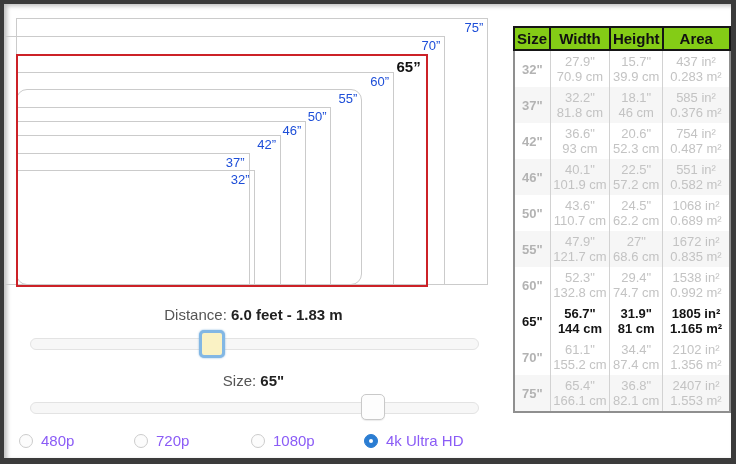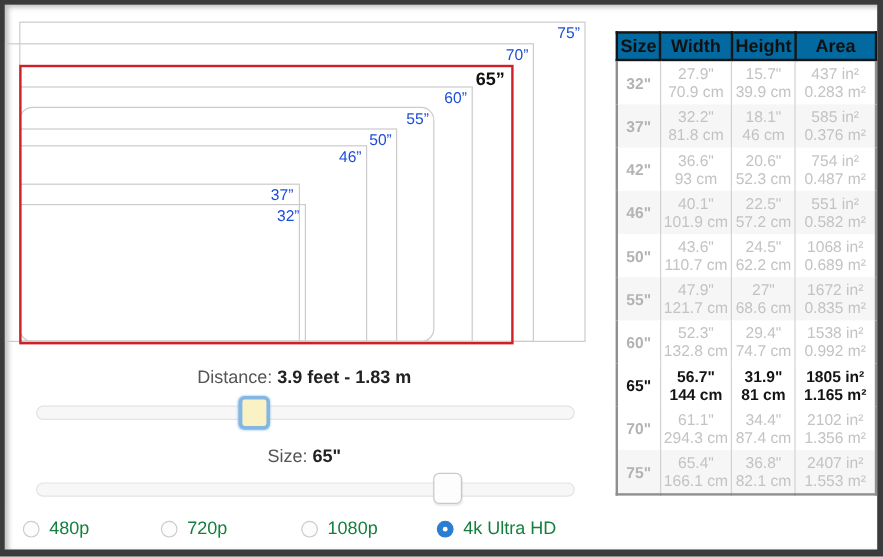--- a/index.html
+++ b/index.html
@@ -33,40 +33,40 @@
     width:20px;height:22px;background:#faf2c4;
     border:3px solid #82b7e4;box-shadow:0 0 2px rgba(100,160,215,.8);
   }
   .handle-plain{
     width:22px;height:24px;background:#fdfdfd;border:1px solid #c9c9c9;
     box-shadow:0 1px 1px rgba(0,0,0,.08);
   }
   
   .radio-item{
     position:absolute;top:428px;display:flex;align-items:center;gap:8px;
-    font-size:15px;color:#15803d;cursor:default;
+    font-size:15px;color:#8b5cf6;cursor:default;
   }
   .radio-circle{
     width:14px;height:14px;border-radius:50%;
     border:1px solid #ccc;background:#fcfcfc;box-sizing:border-box;position:relative;
   }
   .radio-item.selected .radio-circle{background:#2b7dd2;border-color:#2b7dd2;}
   .radio-item.selected .radio-circle::after{
     content:"";position:absolute;left:4px;top:4px;width:4px;height:4px;
     border-radius:50%;background:#fff;
   }
   
   .size-table{
     position:absolute;left:509px;top:22px;border-collapse:collapse;
     table-layout:fixed;font-size:13px;
   }
   .size-table{border:2px solid #8f8f8f;}
   .size-table th{
     border:2px solid #151515;font-size:15px;font-weight:bold;color:#111;
-    height:21px;padding:0 2px;background:#0369a1;text-align:center;
+    height:21px;padding:0 2px;background:#84cc16;text-align:center;
   }
   .size-table td{
     border-left:1px solid #d2d2d2;border-right:1px solid #d2d2d2;
     height:34px;padding:1px 2px;text-align:center;vertical-align:middle;
     color:#c3c3c3;line-height:15px;
   }
   .size-table td.col-size{font-weight:bold;color:#b3b3b3;}
   .size-table tr.shaded{background:#f6f6f6;}
   .size-table tr.selected{background:#fff;}
   .size-table tr.selected td{color:#141414;font-weight:bold;}
@@ -78,20 +78,23 @@
 
 <div class="frame">
 
   <div class="diagram">
       <div class="tv-rect" style="left: 12px; top: 166.117px; width: 200.601px; height: 112.883px; padding-left: 36px;">
         <span class="tv-label">32”</span>
       </div>
       <div class="tv-rect" style="left: 12px; top: 148.861px; width: 231.518px; height: 130.139px;">
         <span class="tv-label">37”</span>
       </div>
+      <div class="tv-rect" style="left: 12px; top: 130.886px; width: 263.154px; height: 148.114px;">
+        <span class="tv-label">42”</span>
+      </div>
       <div class="tv-rect" style="left: 12px; top: 117.225px; width: 288.319px; height: 161.775px;">
         <span class="tv-label">46”</span>
       </div>
       <div class="tv-rect" style="left: 12px; top: 102.845px; width: 313.484px; height: 176.155px;">
         <span class="tv-label">50”</span>
       </div>
       <div class="tv-rect" style="left: 12px; top: 84.87px; width: 344.401px; height: 194.13px; border-radius: 11px;">
         <span class="tv-label">55”</span>
       </div>
       <div class="tv-rect" style="left: 12px; top: 67.614px; width: 376.037px; height: 211.386px;">
@@ -103,21 +106,21 @@
       <div class="tv-rect" style="left: 0; top: 31.664px; width: 439.309px; height: 247.336px;">
         <span class="tv-label">70”</span>
       </div>
       <div class="tv-rect" style="left: 12px; top: 14.408px; width: 470.226px; height: 264.592px;">
         <span class="tv-label">75”</span>
       </div>
     </div>
 
   <div class="ctrl-label" style="top:302px;">
     <span>Distance:</span>
-    <b>3.9 feet - 1.83 m</b>
+    <b>6.0 feet - 1.83 m</b>
   </div>
   <div class="slider-track" style="top:334px;">
     <div class="slider-handle handle-focus" style="left: 168.4px;"></div>
   </div>
 
   <div class="ctrl-label" style="top:368px;">
     <span>Size:</span>
     <b>65"</b>
   </div>
   <div class="slider-track" style="top:398px;">
@@ -292,21 +295,21 @@
             <div>1805 in²</div>
             <div>1.165 m²</div>
           </td>
         </tr>
         <tr class="">
           <td class="col-size">
             <div>70"</div>
           </td>
           <td class="col-width">
             <div>61.1"</div>
-            <div>294.3 cm</div>
+            <div>155.2 cm</div>
           </td>
           <td class="col-height">
             <div>34.4"</div>
             <div>87.4 cm</div>
           </td>
           <td class="col-area">
             <div>2102 in²</div>
             <div>1.356 m²</div>
           </td>
         </tr>

